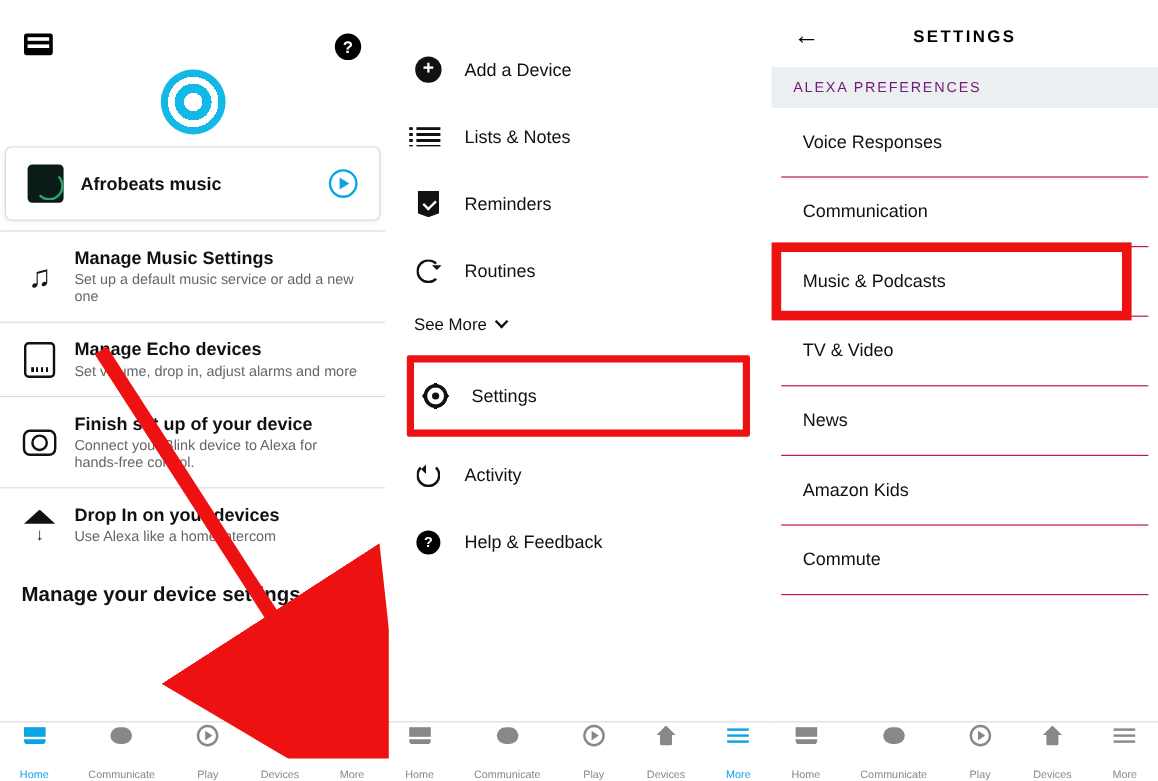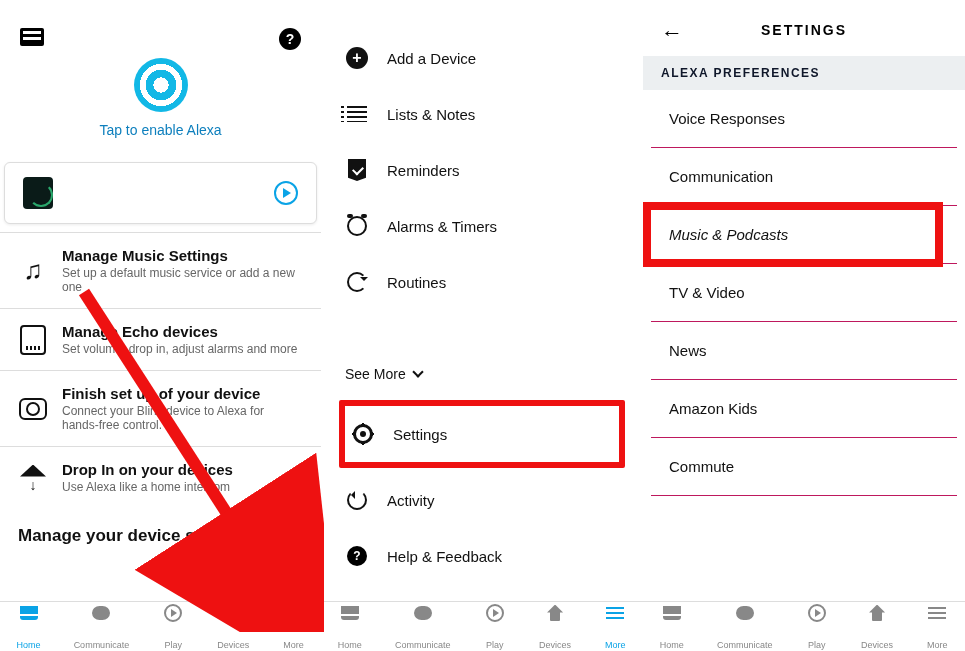--- a/index.html
+++ b/index.html
@@ -128,54 +128,54 @@
   .skill-ic::after{content:"";position:absolute;left:50%;top:50%;transform:translate(-50%,-50%);width:6px;height:6px;background:#111;border-radius:50%;}
   .gear-ic{width:20px;height:20px;border:3px solid #111;border-radius:50%;position:relative;}
   .gear-ic::before{content:"";position:absolute;inset:-4px;background:
     radial-gradient(#111 2px,transparent 2px) 50% 0/4px 4px no-repeat,
     radial-gradient(#111 2px,transparent 2px) 50% 100%/4px 4px no-repeat,
     radial-gradient(#111 2px,transparent 2px) 0 50%/4px 4px no-repeat,
     radial-gradient(#111 2px,transparent 2px) 100% 50%/4px 4px no-repeat;}
   .gear-ic::after{content:"";position:absolute;left:50%;top:50%;transform:translate(-50%,-50%);width:6px;height:6px;background:#111;border-radius:50%;}
   .act-ic{width:20px;height:20px;border:2px solid #111;border-radius:50%;border-top-color:transparent;position:relative;}
   .act-ic::after{content:"";position:absolute;left:-2px;top:-1px;border:4px solid transparent;border-right-color:#111;}
-  .see-more{font-size:14px;color:#111;padding:8px 6px 14px 6px;display:flex;align-items:center;gap:8px;margin-top:48px;}
+  .see-more{font-size:14px;color:#111;padding:8px 6px 14px 6px;display:flex;align-items:center;gap:8px;}
   .chev-down{display:inline-block;width:8px;height:8px;border-right:2px solid #111;border-bottom:2px solid #111;transform:rotate(45deg);margin-top:-4px;}
 
   .red-box{border:6px solid #e11;border-radius:2px;}
 
   
   .p3-head{display:flex;align-items:center;justify-content:center;padding:22px 18px 18px 18px;position:relative;}
   .back-arrow{position:absolute;left:18px;font-size:22px;font-weight:700;}
   .p3-title{font-size:14px;font-weight:800;letter-spacing:2px;}
-  .section-band{background:#eceff1;padding:10px 18px;font-size:12px;letter-spacing:1.5px;color:#0f172a;font-weight:700;}
+  .section-band{background:#eceff1;padding:10px 18px;font-size:12px;letter-spacing:1.5px;color:#701a75;font-weight:400;}
   .p3-item{padding:20px 18px;font-size:15px;color:#111;border-bottom:1px solid #be185d;margin:0 8px;}
-  .p3-item.highlight{position:relative;font-style:italic;}
+  .p3-item.highlight{position:relative;}
   .p3-item.highlight::after{content:"";position:absolute;left:-8px;right:14px;top:-4px;bottom:-4px;border:8px solid #e11;}
 
   
   .arrow-svg{position:absolute;left:74px;top:282px;pointer-events:none;z-index:40;}
 
 </style>
 </head>
 <body>
 
 <div class="pane pane1">
   <div class="top-icons">
     <div class="kbd-icon"></div>
     <div class="help-circle">?</div>
   </div>
   <div class="alexa-logo"></div>
-  <div class="tap-enable">Tap to enable Alexa</div>
 
   <div class="card first">
     <div class="note-icon">
         <div class="square-art"></div>
       </div>
     <div style="flex:1">
+      <div class="card-title">Afrobeats music</div>
     </div>
     <div class="play-round"></div>
   </div>
 
   <div class="card">
     <div class="note-icon">
         <span class="music-note">♫</span>
       </div>
     <div style="flex:1">
       <div class="card-title">Manage Music Settings</div>
@@ -264,26 +264,20 @@
       <div class="more-ic">
           <div class="lists-ic"></div>
         </div>
       <span>Lists &amp; Notes</span>
     </div>
     <div class="more-row">
       <div class="more-ic">
           <div class="rem-ic"></div>
         </div>
       <span>Reminders</span>
-    </div>
-    <div class="more-row">
-      <div class="more-ic">
-          <div class="alarm-ic"></div>
-        </div>
-      <span>Alarms &amp; Timers</span>
     </div>
     <div class="more-row">
       <div class="more-ic">
           <div class="routine-ic"></div>
         </div>
       <span>Routines</span>
     </div>
     <div class="see-more">
       <span>See More</span>
       <span class="chev-down"></span>

